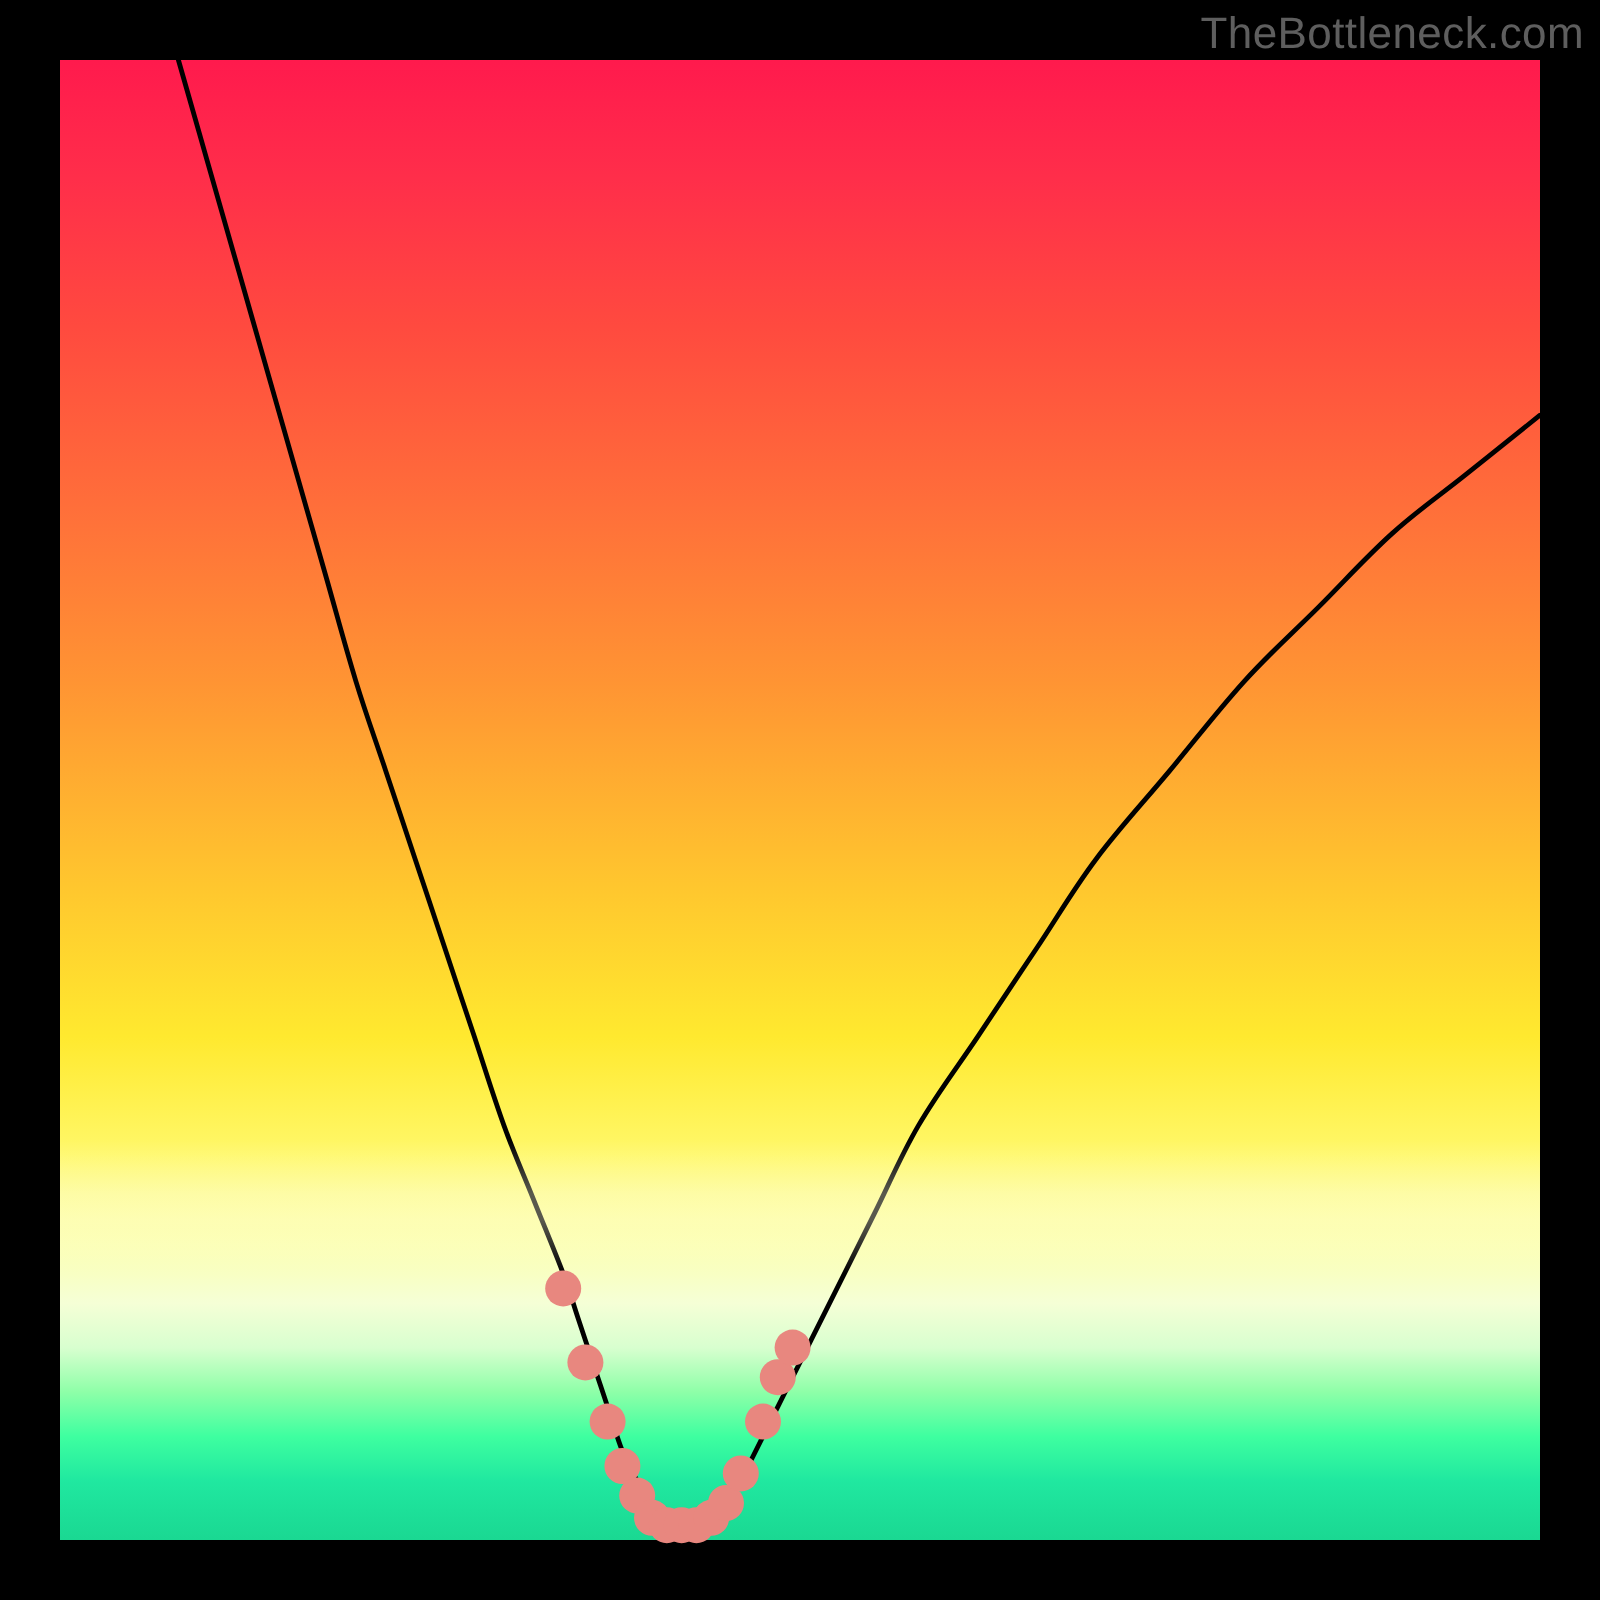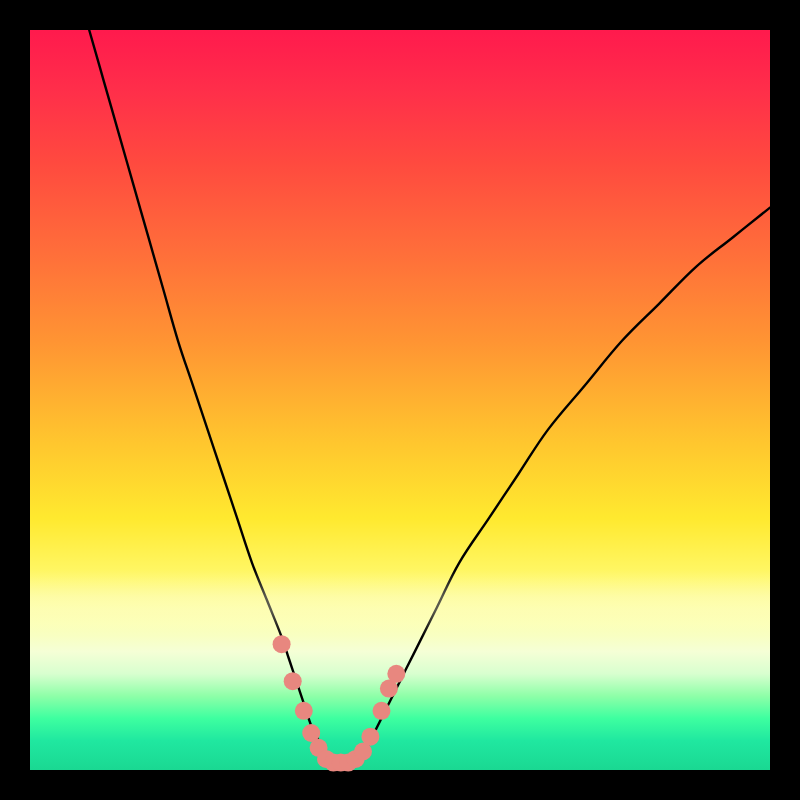--- a/index.html
+++ b/index.html
@@ -75,20 +75,21 @@
     top: 0;
     width: 740px;
     height: 740px;
     overflow: visible;
   }
 </style>
 </head>
 <body>
 
 <div class="frame">
+  <div class="watermark">TheBottleneck.com</div>
   <div class="plot-area">
     <svg class="curve" viewBox="0 0 740 740" preserveAspectRatio="none">
       <path id="curve-path" fill="none" stroke-width="2.4" stroke-linecap="round" stroke-linejoin="round" d="M 59.2 0.0 C 61.9 9.3, 68.7 33.2, 74.0 51.8 C 79.3 70.4, 83.5 85.0, 88.8 103.6 C 94.1 122.2, 98.3 136.8, 103.6 155.4 C 108.9 174.0, 113.1 188.6, 118.4 207.2 C 123.7 225.8, 127.9 240.4, 133.2 259.0 C 138.5 277.6, 142.7 293.5, 148.0 310.8 C 153.3 328.1, 157.5 339.2, 162.8 355.2 C 168.1 371.2, 172.3 383.6, 177.6 399.6 C 182.9 415.6, 187.1 428.0, 192.4 444.0 C 197.7 460.0, 201.9 472.4, 207.2 488.4 C 212.5 504.4, 216.7 518.1, 222.0 532.8 C 227.3 547.5, 231.5 556.5, 236.8 569.8 C 242.1 583.1, 247.6 596.1, 251.6 606.8 C 255.6 617.5, 256.3 621.0, 259.0 629.0 C 261.7 637.0, 263.7 643.2, 266.4 651.2 C 269.1 659.2, 271.1 665.4, 273.8 673.4 C 276.5 681.4, 278.5 688.9, 281.2 695.6 C 283.9 702.3, 285.9 705.1, 288.6 710.4 C 291.3 715.7, 293.3 721.2, 296.0 725.2 C 298.7 729.2, 300.7 730.6, 303.4 732.6 C 306.1 734.6, 308.1 735.6, 310.8 736.3 C 313.5 737.0, 315.5 737.0, 318.2 736.3 C 320.9 735.6, 322.9 734.6, 325.6 732.6 C 328.3 730.6, 330.3 729.2, 333.0 725.2 C 335.7 721.2, 336.4 718.4, 340.4 710.4 C 344.4 702.4, 349.9 691.5, 355.2 680.8 C 360.5 670.1, 364.7 661.9, 370.0 651.2 C 375.3 640.5, 378.1 634.9, 384.8 621.6 C 391.5 608.3, 399.0 593.2, 407.0 577.2 C 415.0 561.2, 419.9 548.8, 429.2 532.8 C 438.5 516.8, 448.1 504.4, 458.8 488.4 C 469.5 472.4, 477.7 460.0, 488.4 444.0 C 499.1 428.0, 506.0 415.6, 518.0 399.6 C 530.0 383.6, 541.7 371.2, 555.0 355.2 C 568.3 339.2, 578.7 325.5, 592.0 310.8 C 605.3 296.1, 615.7 287.1, 629.0 273.8 C 642.3 260.5, 652.7 248.8, 666.0 236.8 C 679.3 224.8, 689.7 217.9, 703.0 207.2 C 716.3 196.5, 733.3 182.9, 740.0 177.6" stroke="#000000"></path>
       <g id="markers">
           <circle cx="251.6" cy="614.2" r="9" fill="#e8877f" stroke="#d96f67" stroke-width="0"></circle>
           <circle cx="262.7" cy="651.2" r="9" fill="#e8877f" stroke="#d96f67" stroke-width="0"></circle>
           <circle cx="273.8" cy="680.8" r="9" fill="#e8877f" stroke="#d96f67" stroke-width="0"></circle>
           <circle cx="281.2" cy="703.0" r="9" fill="#e8877f" stroke="#d96f67" stroke-width="0"></circle>
           <circle cx="288.6" cy="717.8" r="9" fill="#e8877f" stroke="#d96f67" stroke-width="0"></circle>
           <circle cx="296.0" cy="728.9" r="9" fill="#e8877f" stroke="#d96f67" stroke-width="0"></circle>

